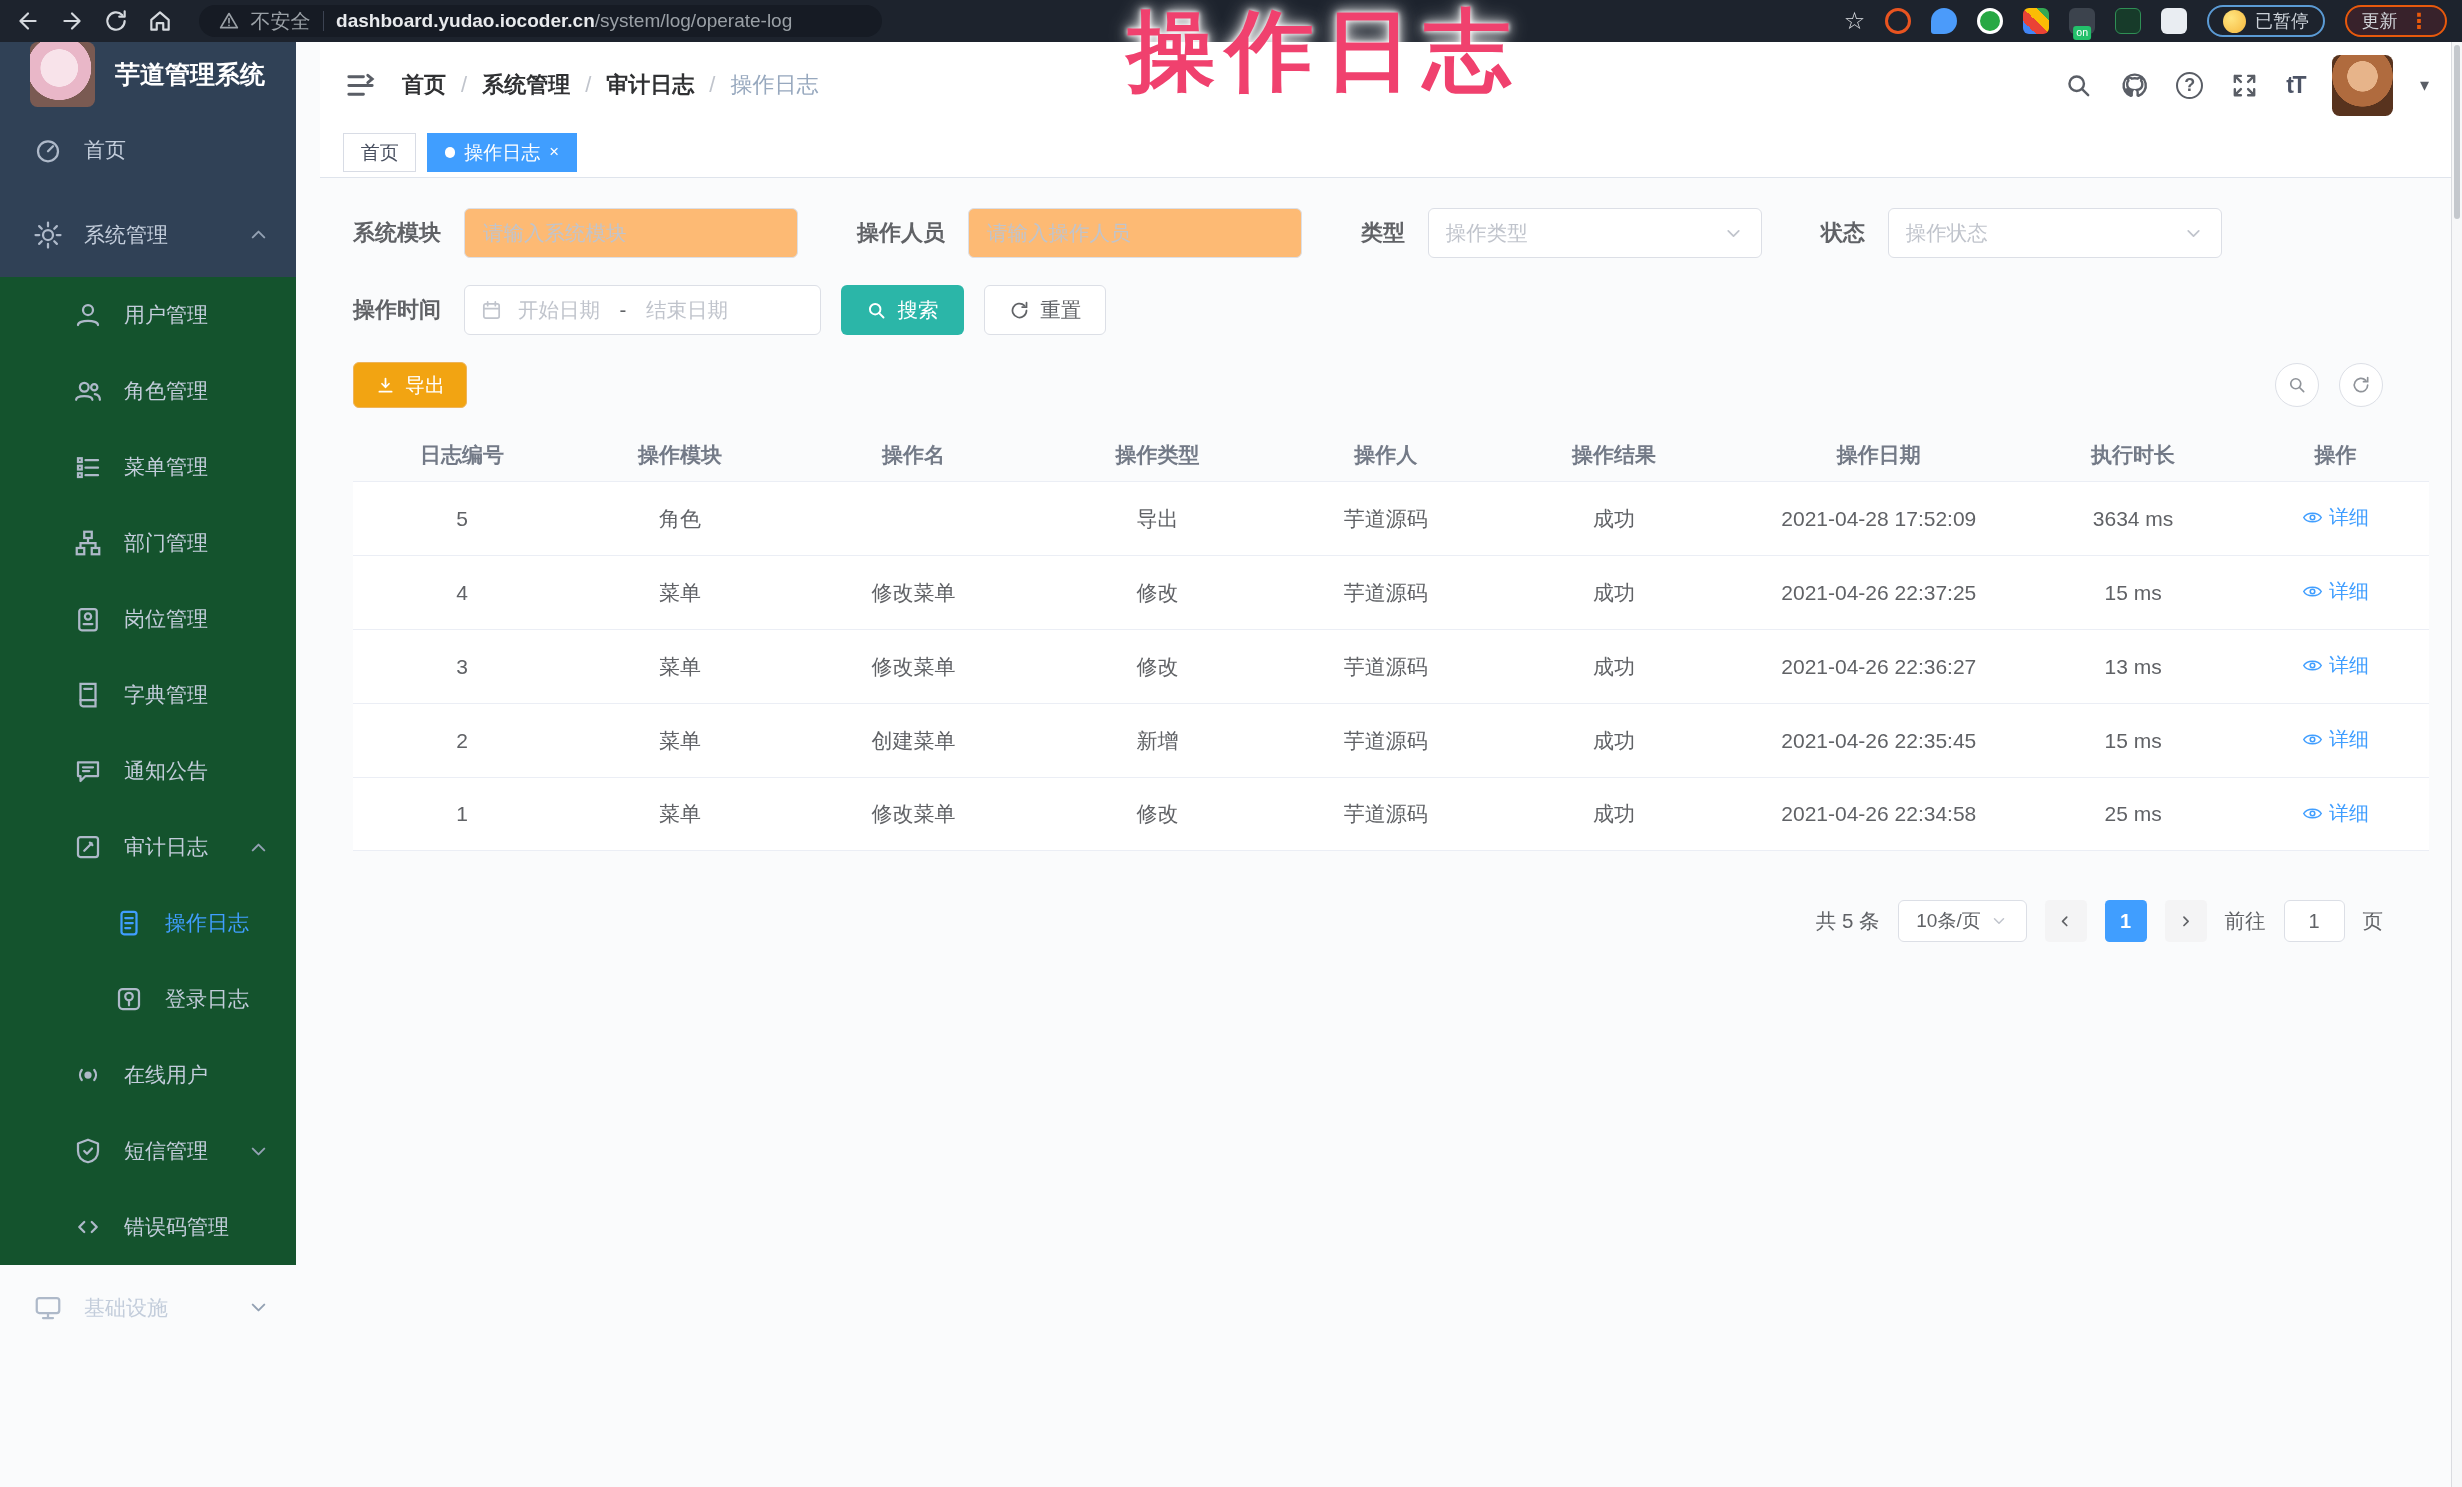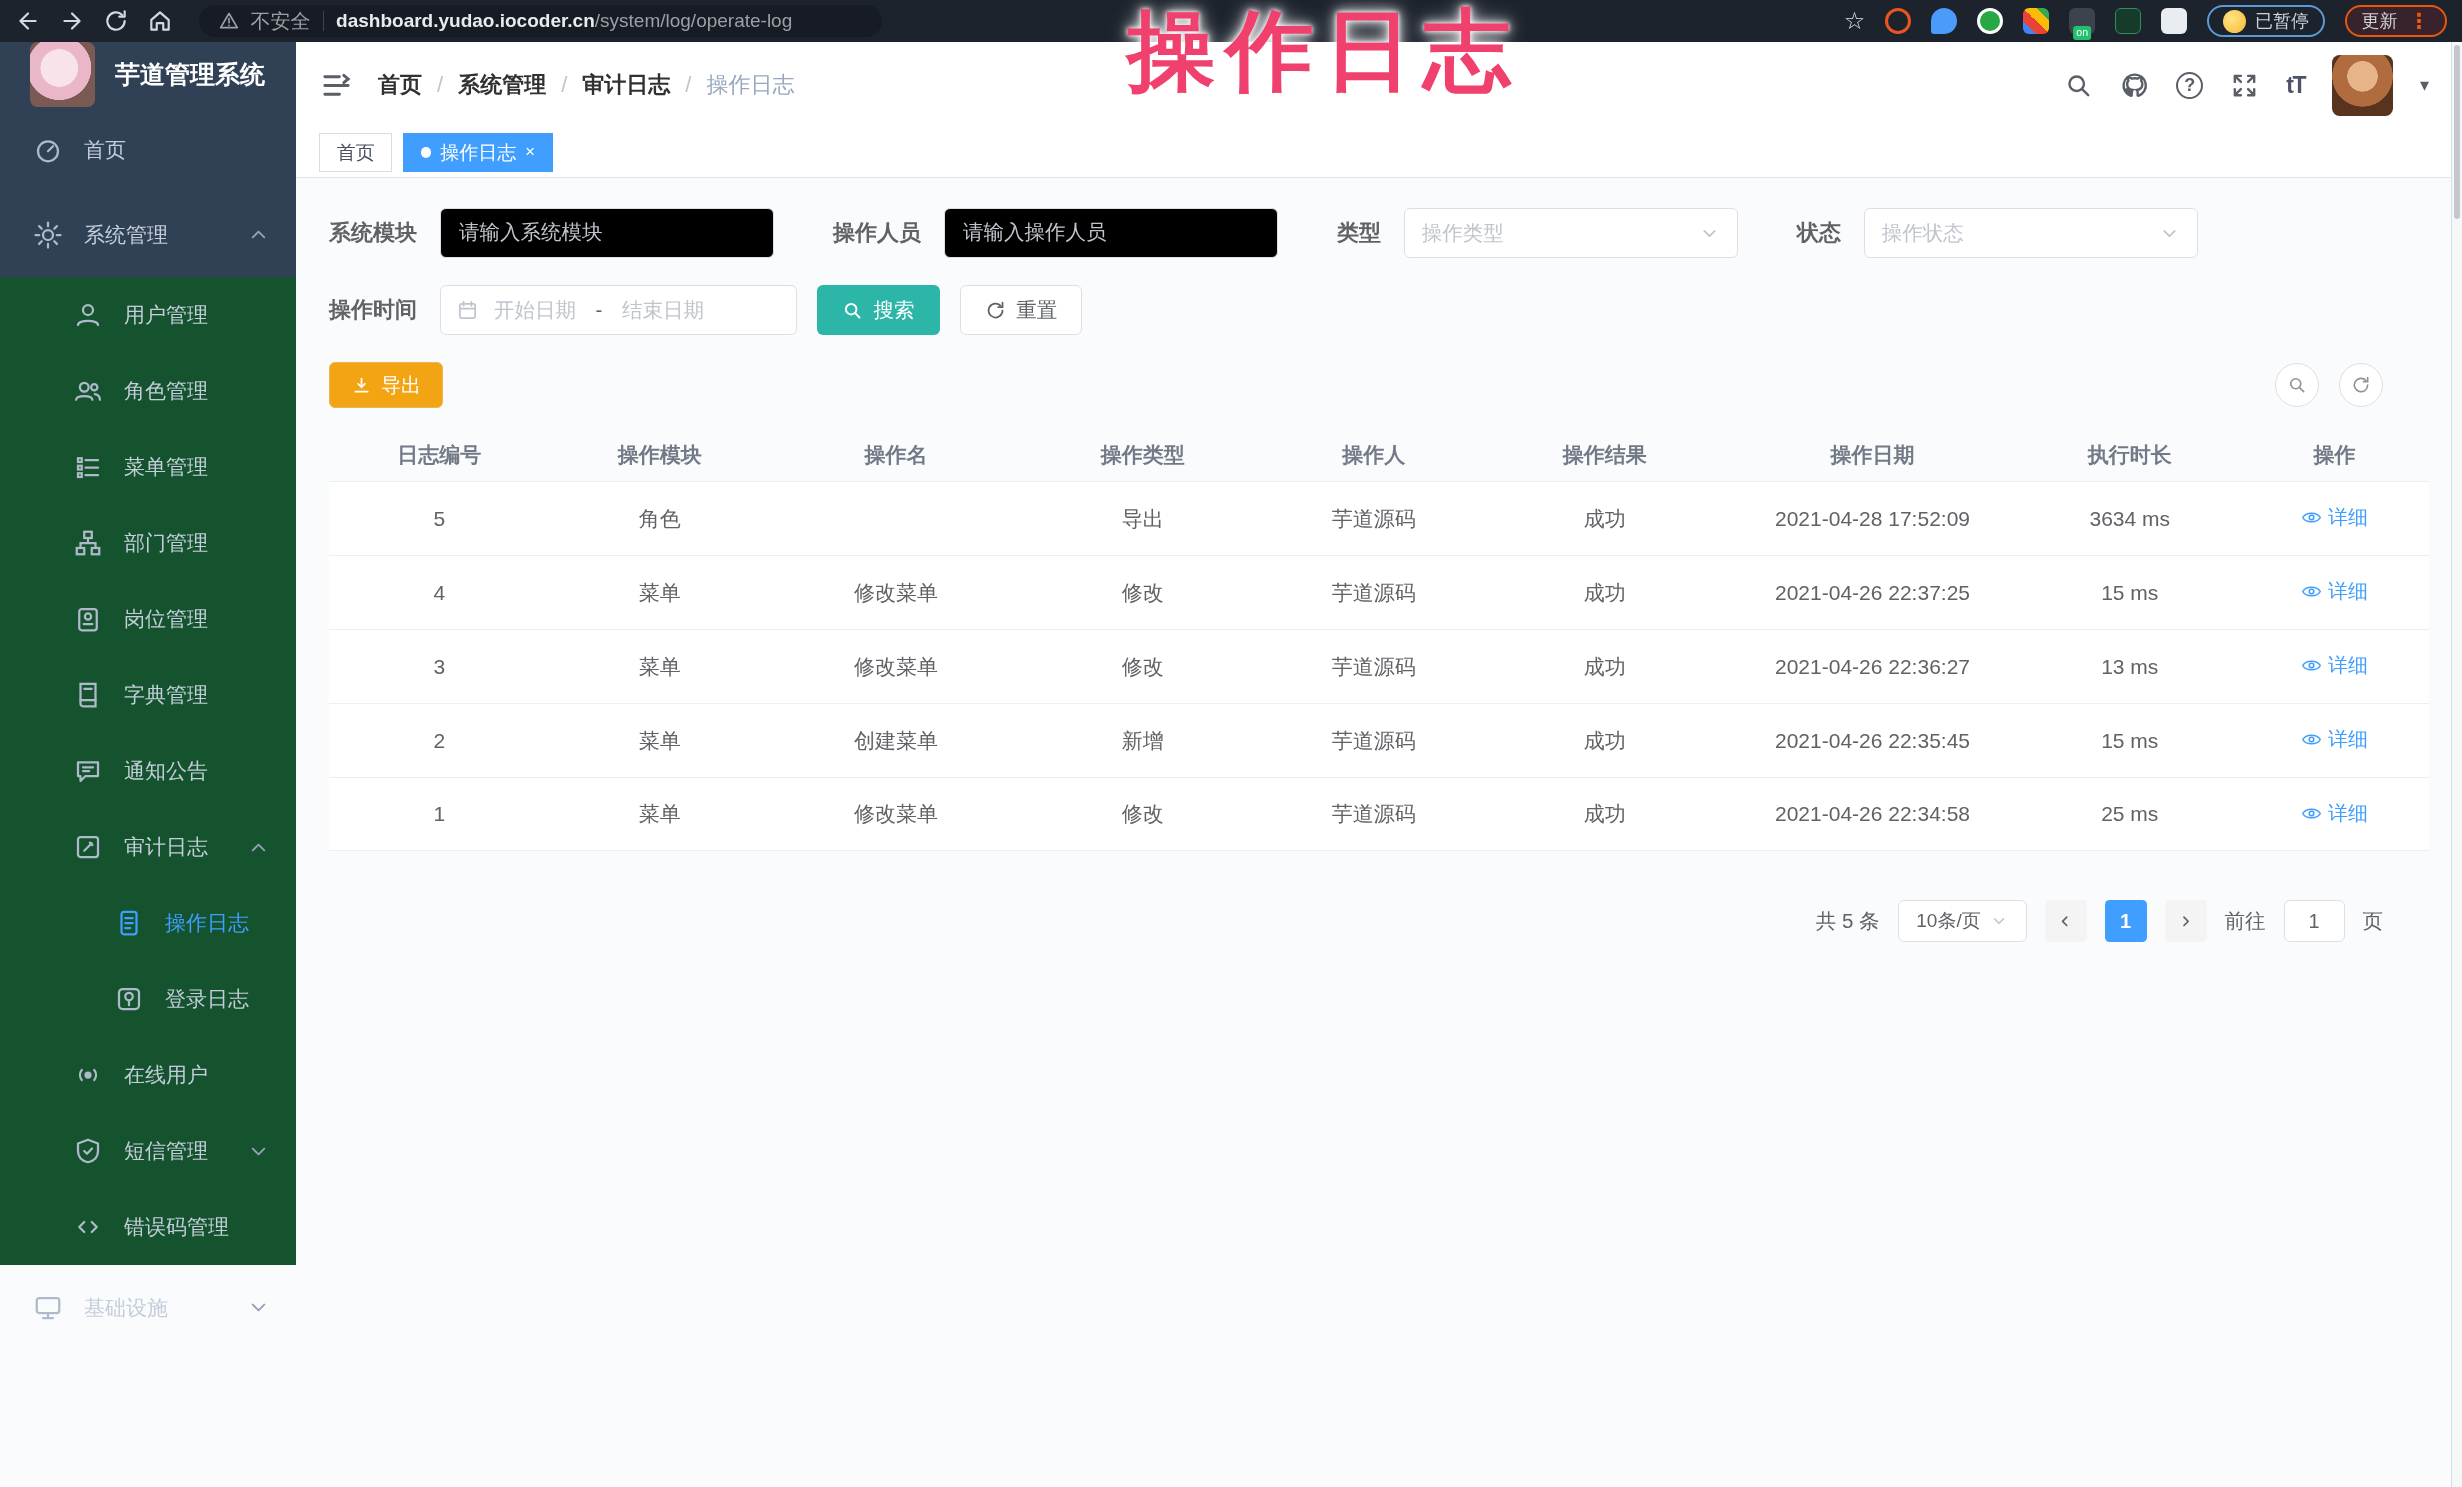--- a/index.html
+++ b/index.html
@@ -35,21 +35,21 @@
   .ext-puzzle { background:#e9edf2; }
   .paused-chip { height:32px; border:2.3px solid #5b9bd5; border-radius:16.7px; display:flex;
     align-items:center; gap:9px; padding:0 13.7px; color:#cdd3da; font-size:18px; }
   .emoji-face { width:23px; height:23px; border-radius:50%;
     background:radial-gradient(circle at 35% 35%, #ffe580, #f6b73c); }
   .update-pill { height:32px; border:2.3px solid #e8590c; background:#38222b; border-radius:16.7px;
     display:flex; align-items:center; gap:10.6px; padding:0 15px; color:#d0d4d9; font-size:18px; }
   .dots-glyph { color:#e8590c; font-size:21px; font-weight:700; letter-spacing:0.8px; }
 
   
-  .app { display:flex; height:1108px; }
+  .app { display:flex; height:1108px;gap:24px; }
 
   .sidebar { width:296px; background:#304156; color:#c3cddb; display:flex; flex-direction:column;
     flex:0 0 auto; }
   .logo-row { height:114px; display:flex; align-items:center; padding-left:30px; gap:20px; }
   .logo-img { width:65px; height:65px; border-radius:7.6px;
     background:radial-gradient(circle at 45% 40%, #f8e3ea 0 35%, #e9b7c8 36% 60%, #7a5a52 61%); }
   .logo-title { font-size:25px; font-weight:700; color:#ffffff; }
   .menu { flex:1; font-size:21px; }
   .mi { display:flex; align-items:center; height:85px; padding:0 26px 0 33px; gap:21px; cursor:pointer; }
   .mi .ico { width:30px; height:30px; color:#aeb9c9; flex:0 0 auto; }
@@ -87,23 +87,23 @@
   .tab.active { background:#409EFF; border-color:#409EFF; color:#fff; }
   .tab-dot { width:10.6px; height:10.6px; border-radius:50%; background:#fff; }
   .tab-close { font-size:16.7px; line-height:1; }
 
   .content { flex:1; padding:30px 33px 0 33px; position:relative; }
 
   
   .filter-row { display:flex; align-items:center; margin-bottom:27px; }
   .fgroup { display:flex; align-items:center; margin-right:59px; }
   .flabel { font-size:22px; font-weight:700; color:#606266; margin-right:23px; white-space:nowrap; }
-  .finput { width:334px; height:50px; border:1.5px solid #dcdfe6; border-radius:6px; background:#000000;
+  .finput { width:334px; height:50px; border:1.5px solid #dcdfe6; border-radius:6px; background:#fdba74;
     font-size:20.5px; padding:0 18px; color:#606266; outline:none;
-    font-family:Liberation Mono, monospace; }
+    font-family:Liberation Sans, sans-serif; }
   .finput::placeholder { color:#c0c4cc; }
   .fselect { width:334px; height:50px; border:1.5px solid #dcdfe6; border-radius:6px; background:#fff;
     display:flex; align-items:center; justify-content:space-between; padding:0 16.7px; cursor:pointer; }
   .sel-ph { color:#c0c4cc; font-size:20.5px; }
   .sel-chev { width:21px; height:21px; color:#c0c4cc; }
   .range-box { width:357px; height:50px; border:1.5px solid #dcdfe6; border-radius:6px; background:#fff;
     display:flex; align-items:center; padding:0 15px; gap:15px; }
   .cal-ico { width:23px; height:23px; color:#c0c4cc; }
   .range-ph { color:#c0c4cc; font-size:20.5px; }
   .range-sep { color:#606266; font-size:20.5px; padding:0 4.6px; }

